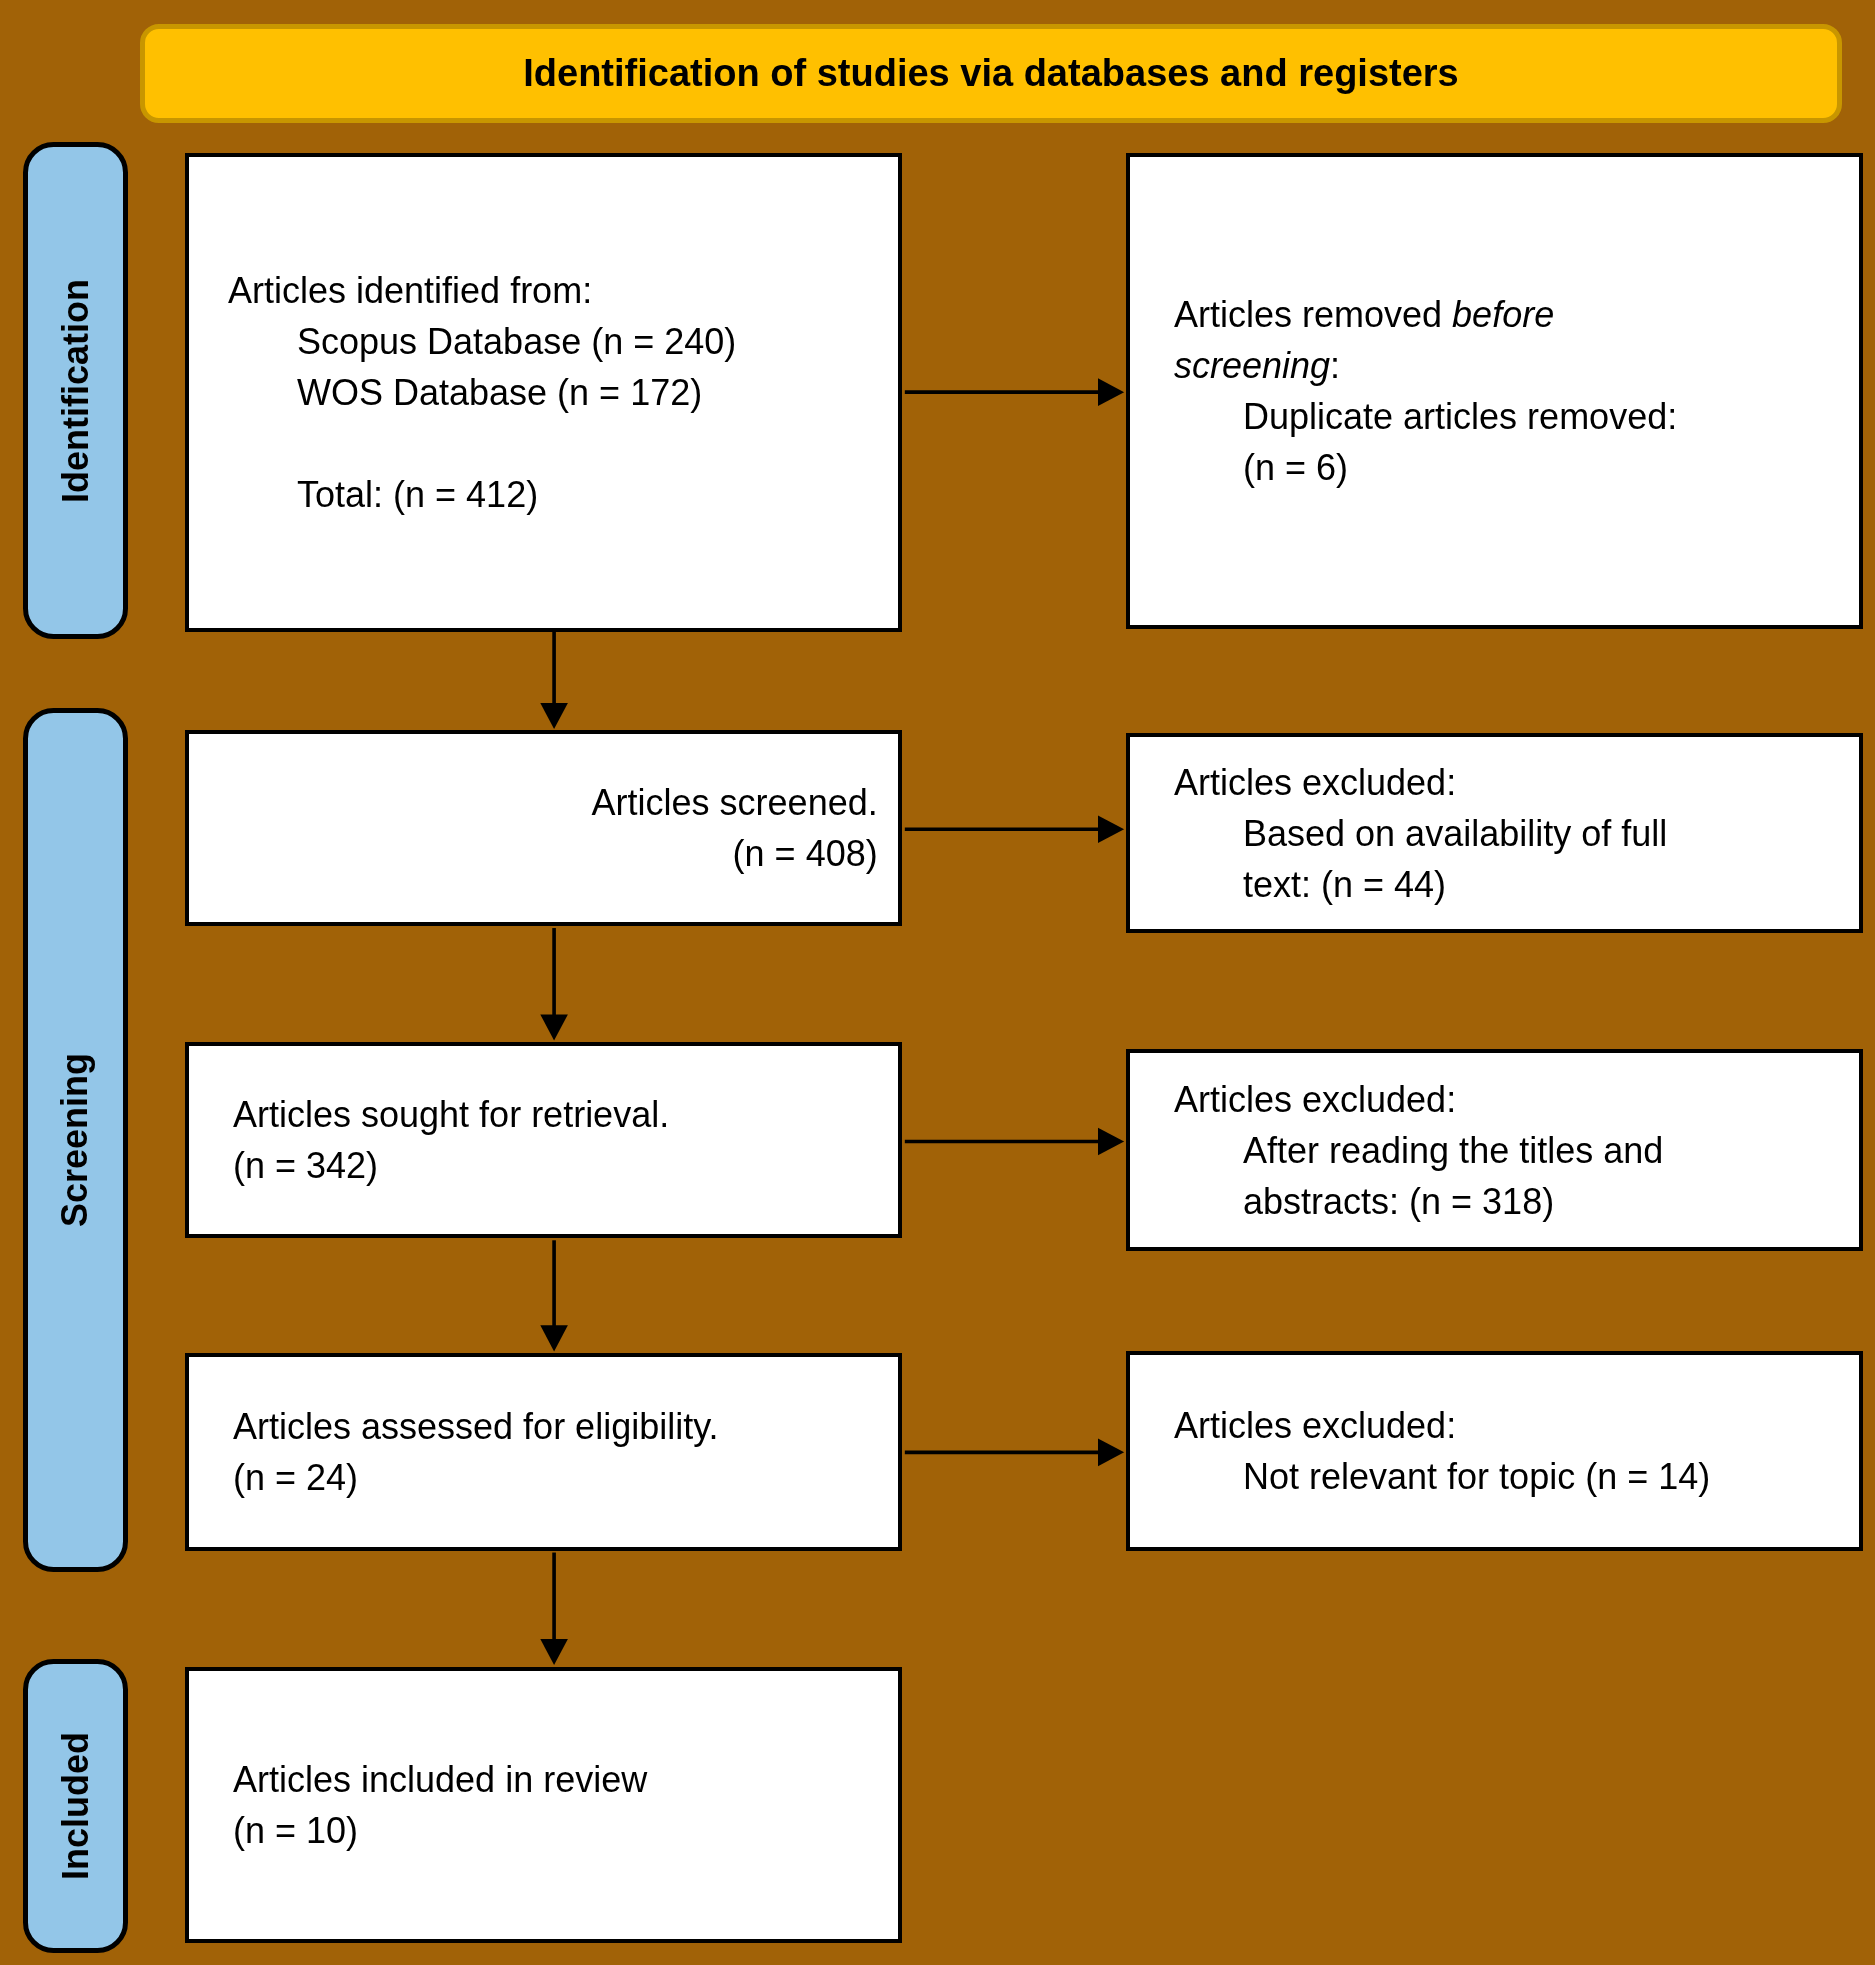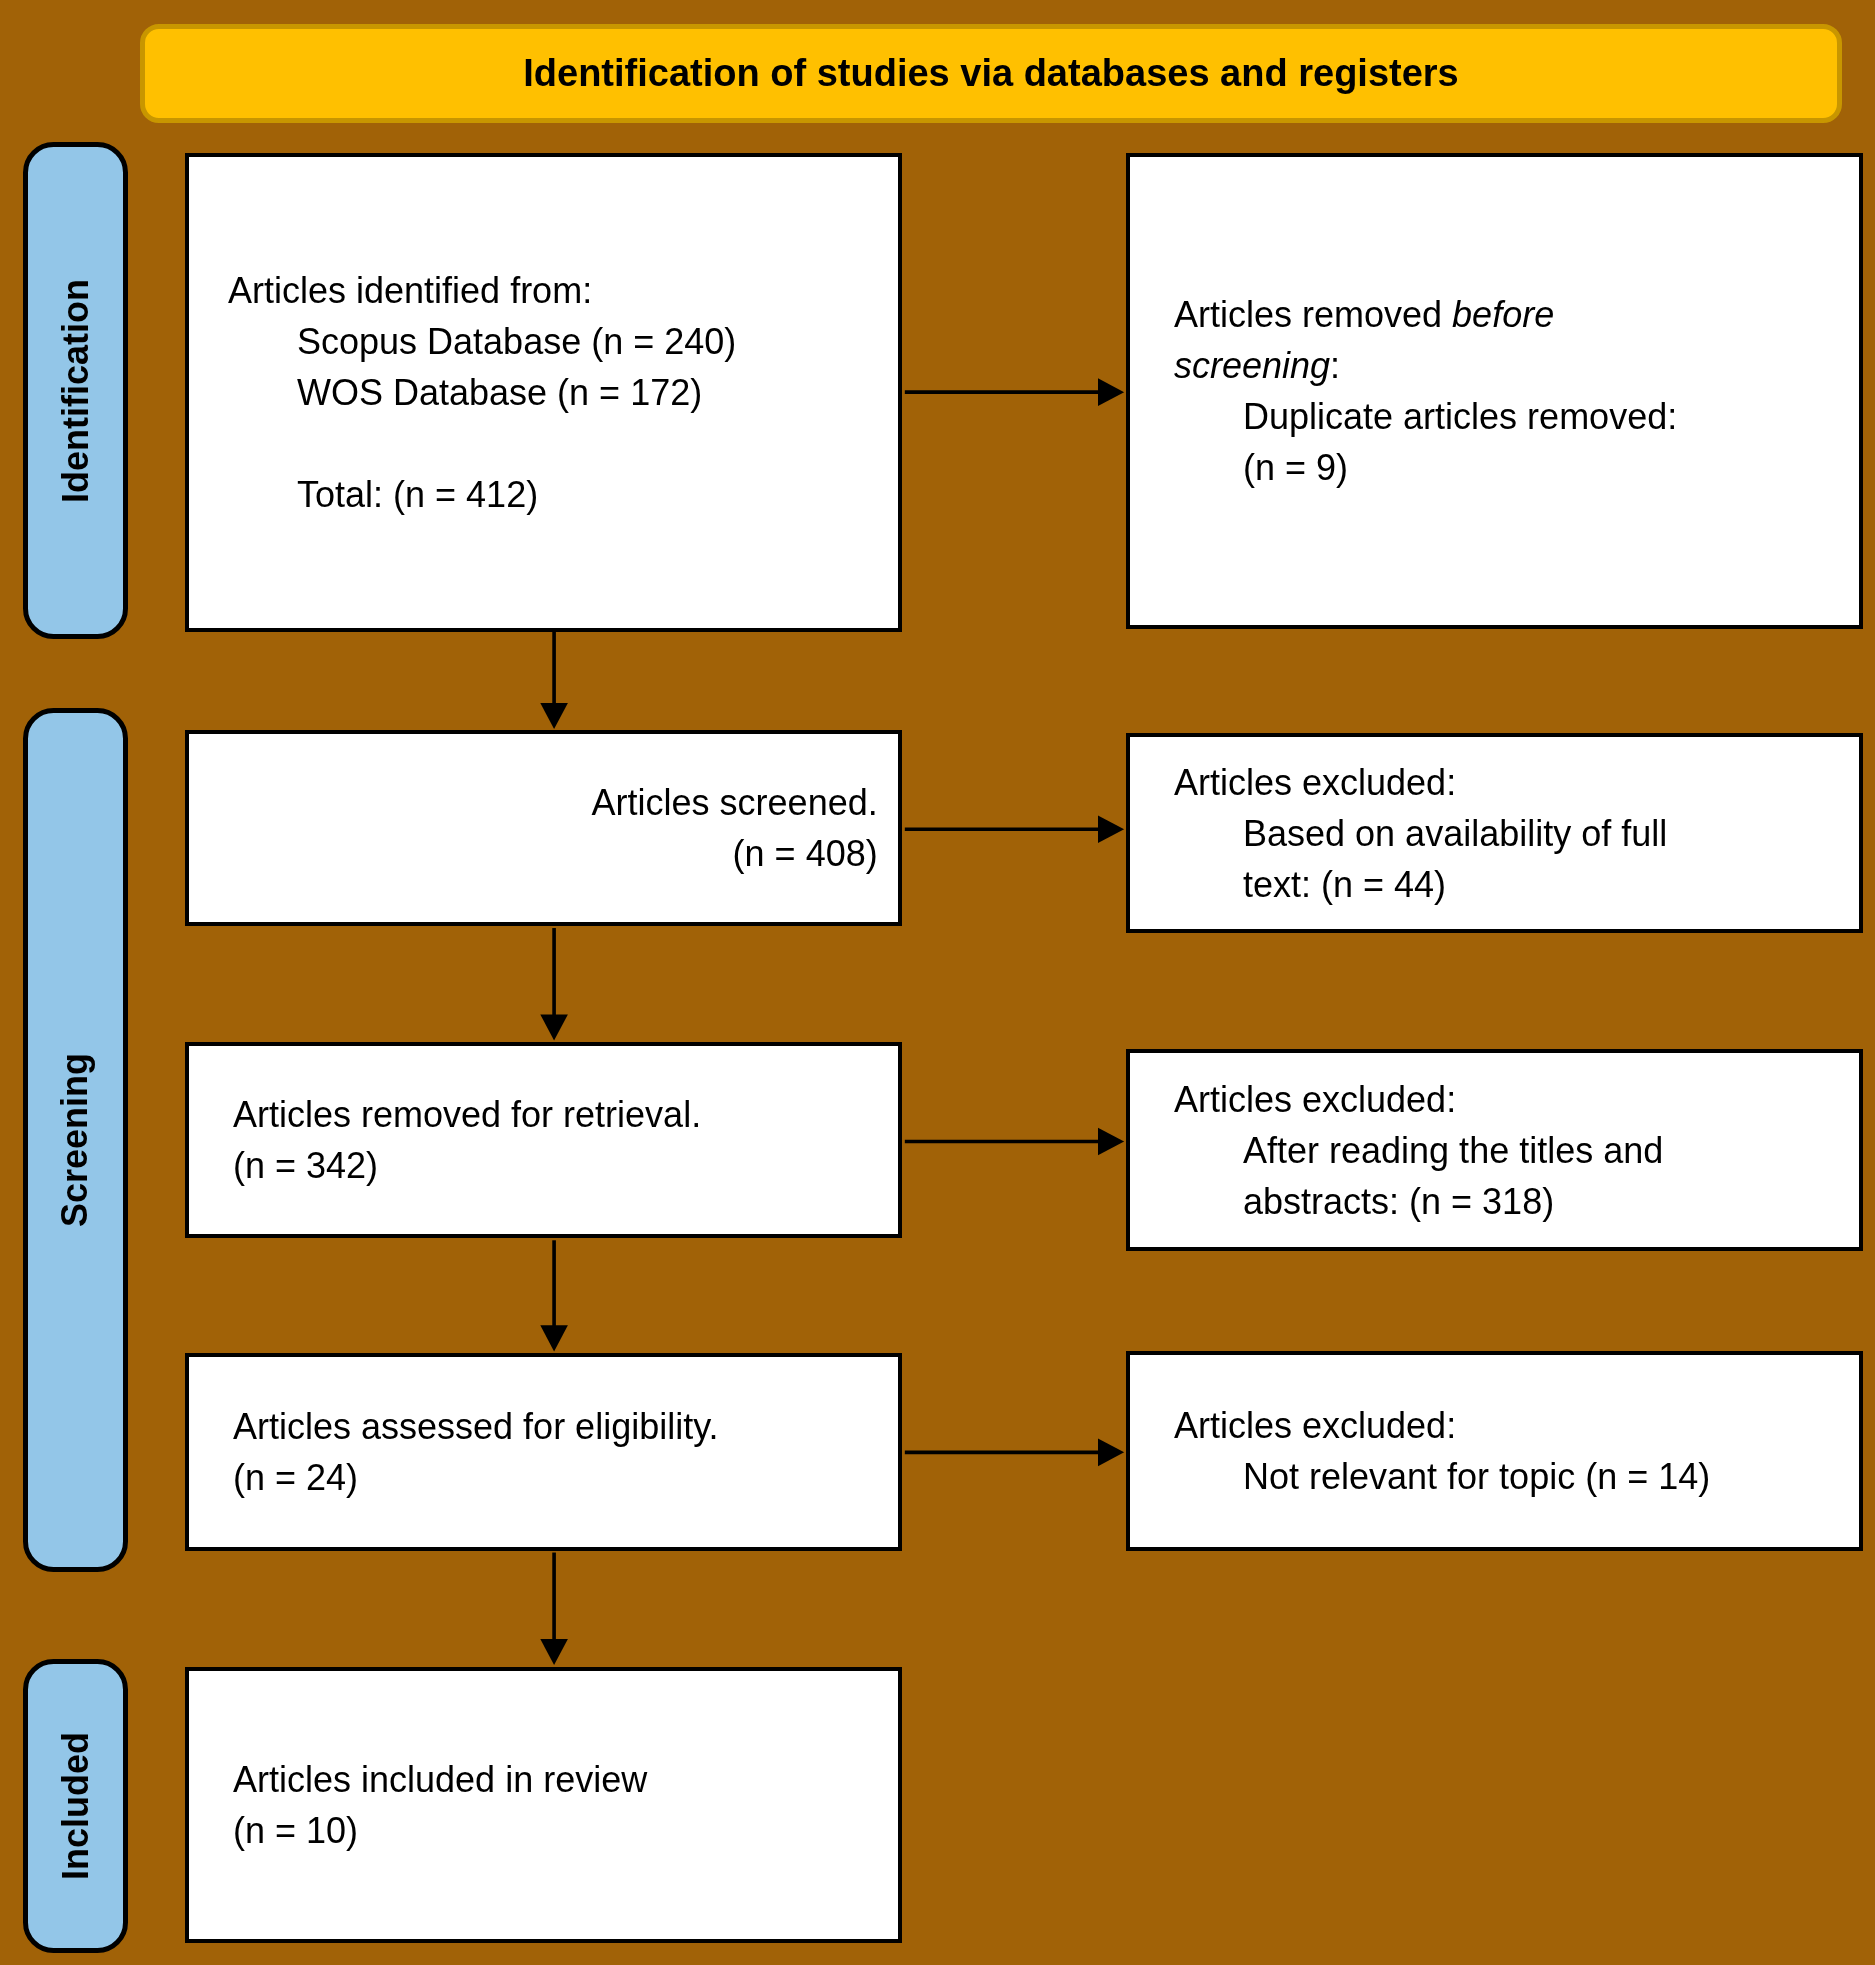--- a/index.html
+++ b/index.html
@@ -97,36 +97,36 @@
     <div class="line">Articles identified from:</div>
     <div class="line ind">Scopus Database (n = 240)</div>
     <div class="line ind">WOS Database (n = 172)</div>
     <div class="line ind gap">Total: (n = 412)</div>
   </div>
 
   <div class="box r1">
     <div class="line"><span>Articles removed </span><span class="it">before</span></div>
     <div class="line"><span class="it">screening</span><span>:</span></div>
     <div class="line ind">Duplicate articles removed:</div>
-    <div class="line ind">(n = 9)</div>
+    <div class="line ind">(n = 6)</div>
   </div>
 
   <div class="box b2">
     <div class="line">Articles screened.</div>
     <div class="line">(n = 408)</div>
   </div>
 
   <div class="box r2">
     <div class="line">Articles excluded:</div>
     <div class="line ind">Based on availability of full</div>
     <div class="line ind">text: (n = 44)</div>
   </div>
 
   <div class="box b3">
-    <div class="line">Articles removed for retrieval.</div>
+    <div class="line">Articles sought for retrieval.</div>
     <div class="line">(n = 342)</div>
   </div>
 
   <div class="box r3">
     <div class="line">Articles excluded:</div>
     <div class="line ind">After reading the titles and</div>
     <div class="line ind">abstracts: (n = 318)</div>
   </div>
 
   <div class="box b4">

